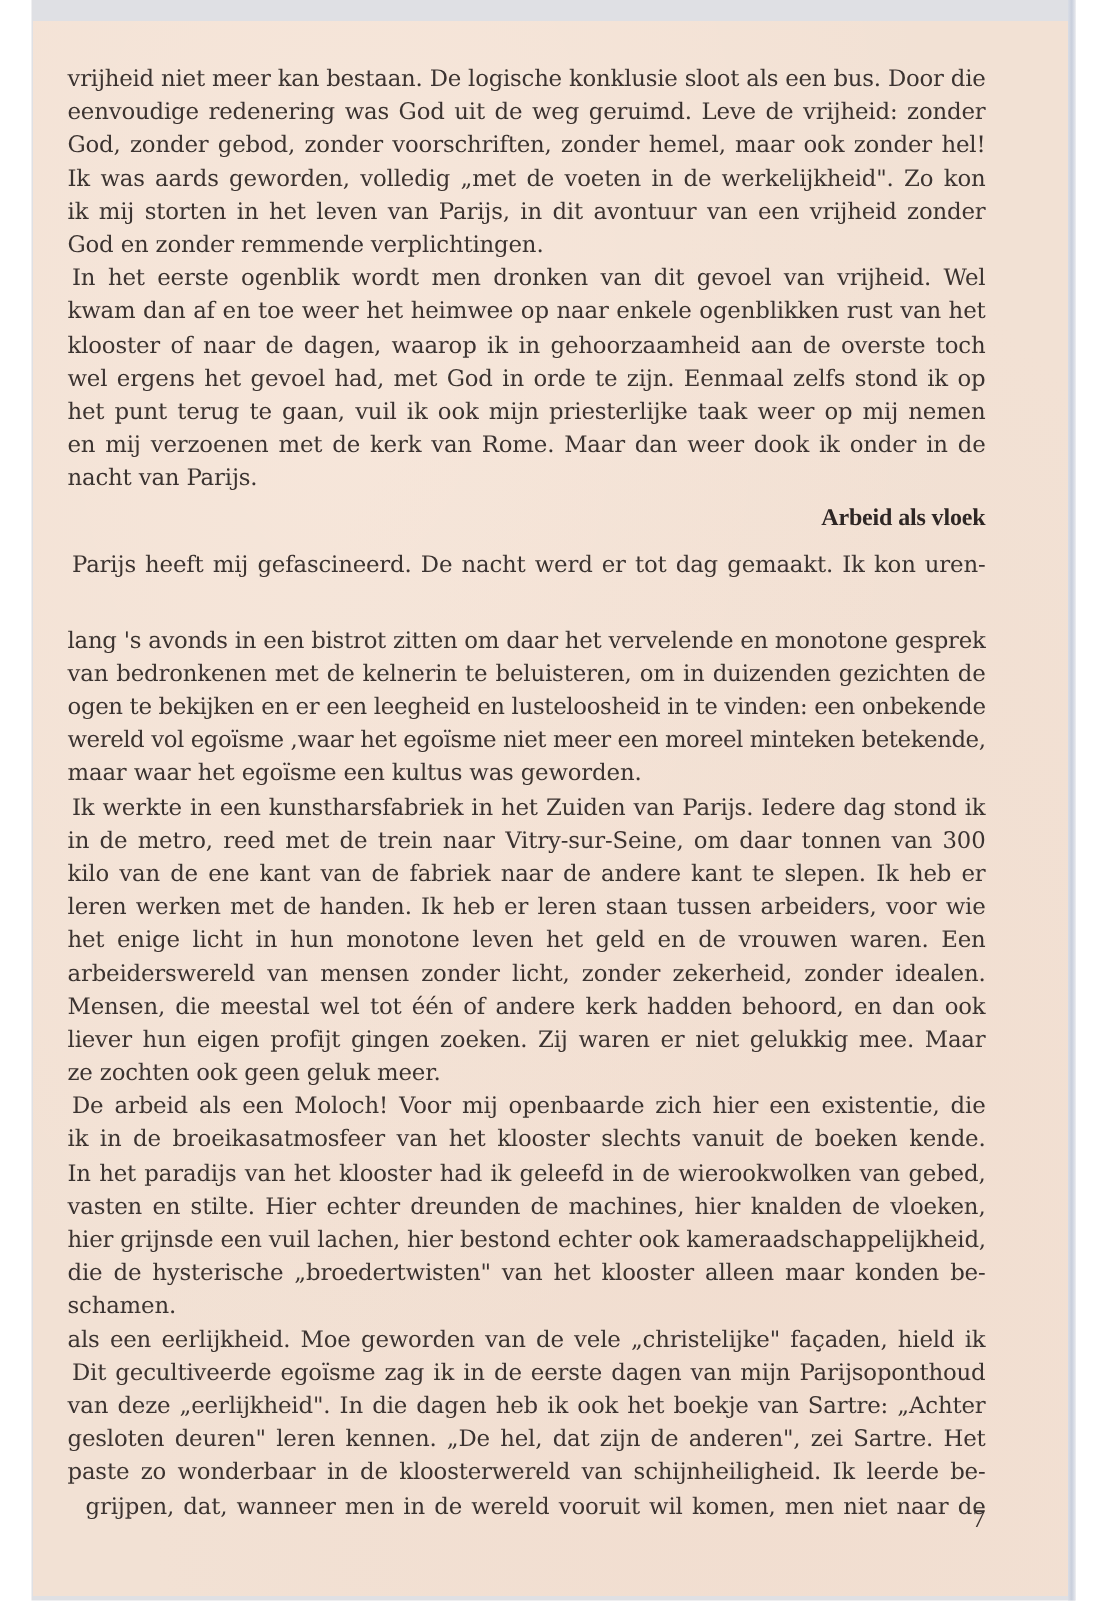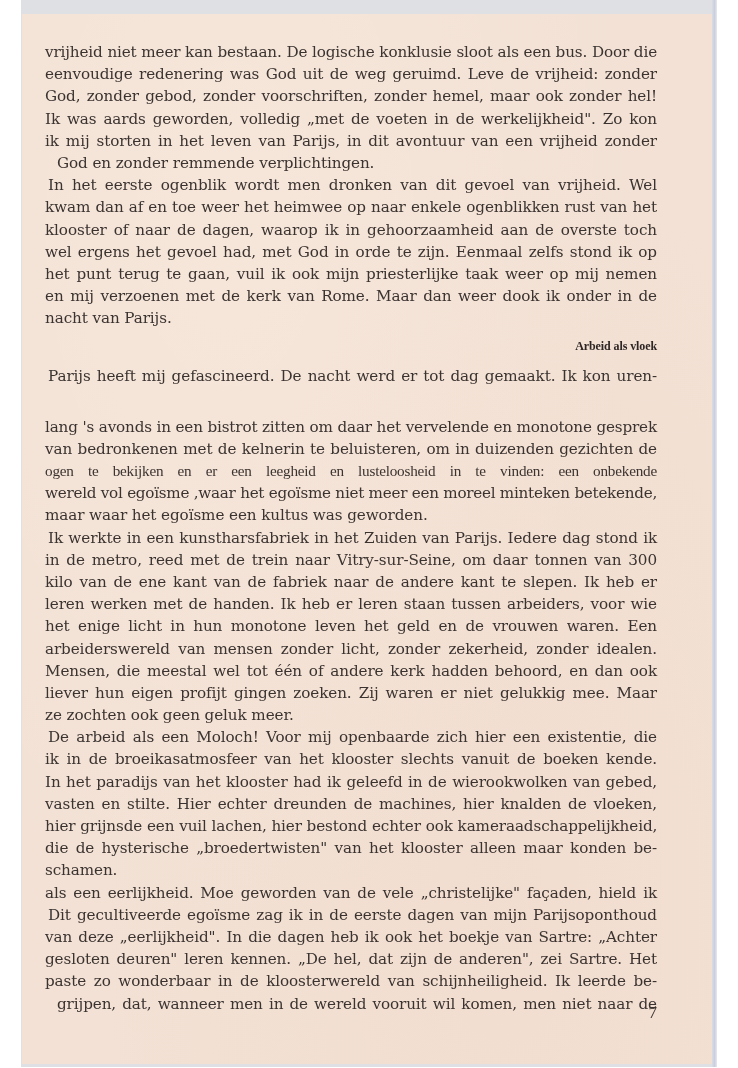--- a/index.html
+++ b/index.html
@@ -66,21 +66,21 @@
       padding-left: 3px;
     }
     .heading {
       display: block;
       height: 34px;
       line-height: 30px;
       padding-top: 2px;
       text-align: right;
       font-family: "Liberation Serif", "DejaVu Serif", serif;
       font-weight: bold;
-      font-size: 12px;
+      font-size: 16px;
       color: #2e2624;
     }
     .page-number {
       position: absolute;
       left: 640px;
       top: 1003px;
       width: 17px;
       text-align: right;
       font-family: "Liberation Serif", "DejaVu Serif", serif;
       font-size: 17px;
@@ -94,37 +94,37 @@
 <div class="page"></div>
 <div class="page-edge-right"></div>
 
 <div class="text-block" id="text-block">
     <div class="paragraph">
       <span class="line" style="display: block; white-space: nowrap; letter-spacing: -0.14px;">vrijheid niet meer kan bestaan. De logische konklusie sloot als een bus. Door die</span>
       <span class="line" style="display: block; white-space: nowrap;">eenvoudige redenering was God uit de weg geruimd. Leve de vrijheid: zonder</span>
       <span class="line" style="display: block; white-space: nowrap;">God, zonder gebod, zonder voorschriften, zonder hemel, maar ook zonder hel!</span>
       <span class="line" style="display: block; white-space: nowrap;">Ik was aards geworden, volledig „met de voeten in de werkelijkheid". Zo kon</span>
       <span class="line" style="display: block; white-space: nowrap;">ik mij storten in het leven van Parijs, in dit avontuur van een vrijheid zonder</span>
-      <span class="line last" style="display: block; white-space: nowrap; margin-left: 12px;">God en zonder remmende verplichtingen.</span>
+      <span class="line last" style="display: block; white-space: nowrap;">God en zonder remmende verplichtingen.</span>
     </div>
     <div class="paragraph">
       <span class="line indent" style="display: block; white-space: nowrap;">In het eerste ogenblik wordt men dronken van dit gevoel van vrijheid. Wel</span>
       <span class="line" style="display: block; white-space: nowrap;">kwam dan af en toe weer het heimwee op naar enkele ogenblikken rust van het</span>
       <span class="line" style="display: block; white-space: nowrap;">klooster of naar de dagen, waarop ik in gehoorzaamheid aan de overste toch</span>
       <span class="line" style="display: block; white-space: nowrap;">wel ergens het gevoel had, met God in orde te zijn. Eenmaal zelfs stond ik op</span>
       <span class="line" style="display: block; white-space: nowrap;">het punt terug te gaan, vuil ik ook mijn priesterlijke taak weer op mij nemen</span>
       <span class="line" style="display: block; white-space: nowrap;">en mij verzoenen met de kerk van Rome. Maar dan weer dook ik onder in de</span>
       <span class="line last" style="display: block; white-space: nowrap;">nacht van Parijs.</span>
     </div>
     <div class="heading">Arbeid als vloek</div>
     <div class="paragraph">
       <span class="line indent" style="display: block; white-space: nowrap;">Parijs heeft mij gefascineerd. De nacht werd er tot dag gemaakt. Ik kon uren-</span>
       <span class="line" style="display: block; white-space: nowrap; letter-spacing: -0.16px; margin-top: 28px;">lang 's avonds in een bistrot zitten om daar het vervelende en monotone gesprek</span>
       <span class="line" style="display: block; white-space: nowrap;">van bedronkenen met de kelnerin te beluisteren, om in duizenden gezichten de</span>
-      <span class="line" style="display: block; white-space: nowrap; letter-spacing: -0.21px; font-family: Liberation Serif, serif;">ogen te bekijken en er een leegheid en lusteloosheid in te vinden: een onbekende</span>
+      <span class="line" style="display: block; white-space: nowrap; letter-spacing: -0.21px;">ogen te bekijken en er een leegheid en lusteloosheid in te vinden: een onbekende</span>
       <span class="line" style="display: block; white-space: nowrap; letter-spacing: -0.27px;">wereld vol egoïsme ,waar het egoïsme niet meer een moreel minteken betekende,</span>
       <span class="line last" style="display: block; white-space: nowrap;">maar waar het egoïsme een kultus was geworden.</span>
     </div>
     <div class="paragraph">
       <span class="line indent" style="display: block; white-space: nowrap;">Ik werkte in een kunstharsfabriek in het Zuiden van Parijs. Iedere dag stond ik</span>
       <span class="line" style="display: block; white-space: nowrap;">in de metro, reed met de trein naar Vitry-sur-Seine, om daar tonnen van 300</span>
       <span class="line" style="display: block; white-space: nowrap;">kilo van de ene kant van de fabriek naar de andere kant te slepen. Ik heb er</span>
       <span class="line" style="display: block; white-space: nowrap;">leren werken met de handen. Ik heb er leren staan tussen arbeiders, voor wie</span>
       <span class="line" style="display: block; white-space: nowrap;">het enige licht in hun monotone leven het geld en de vrouwen waren. Een</span>
       <span class="line" style="display: block; white-space: nowrap;">arbeiderswereld van mensen zonder licht, zonder zekerheid, zonder idealen.</span>

